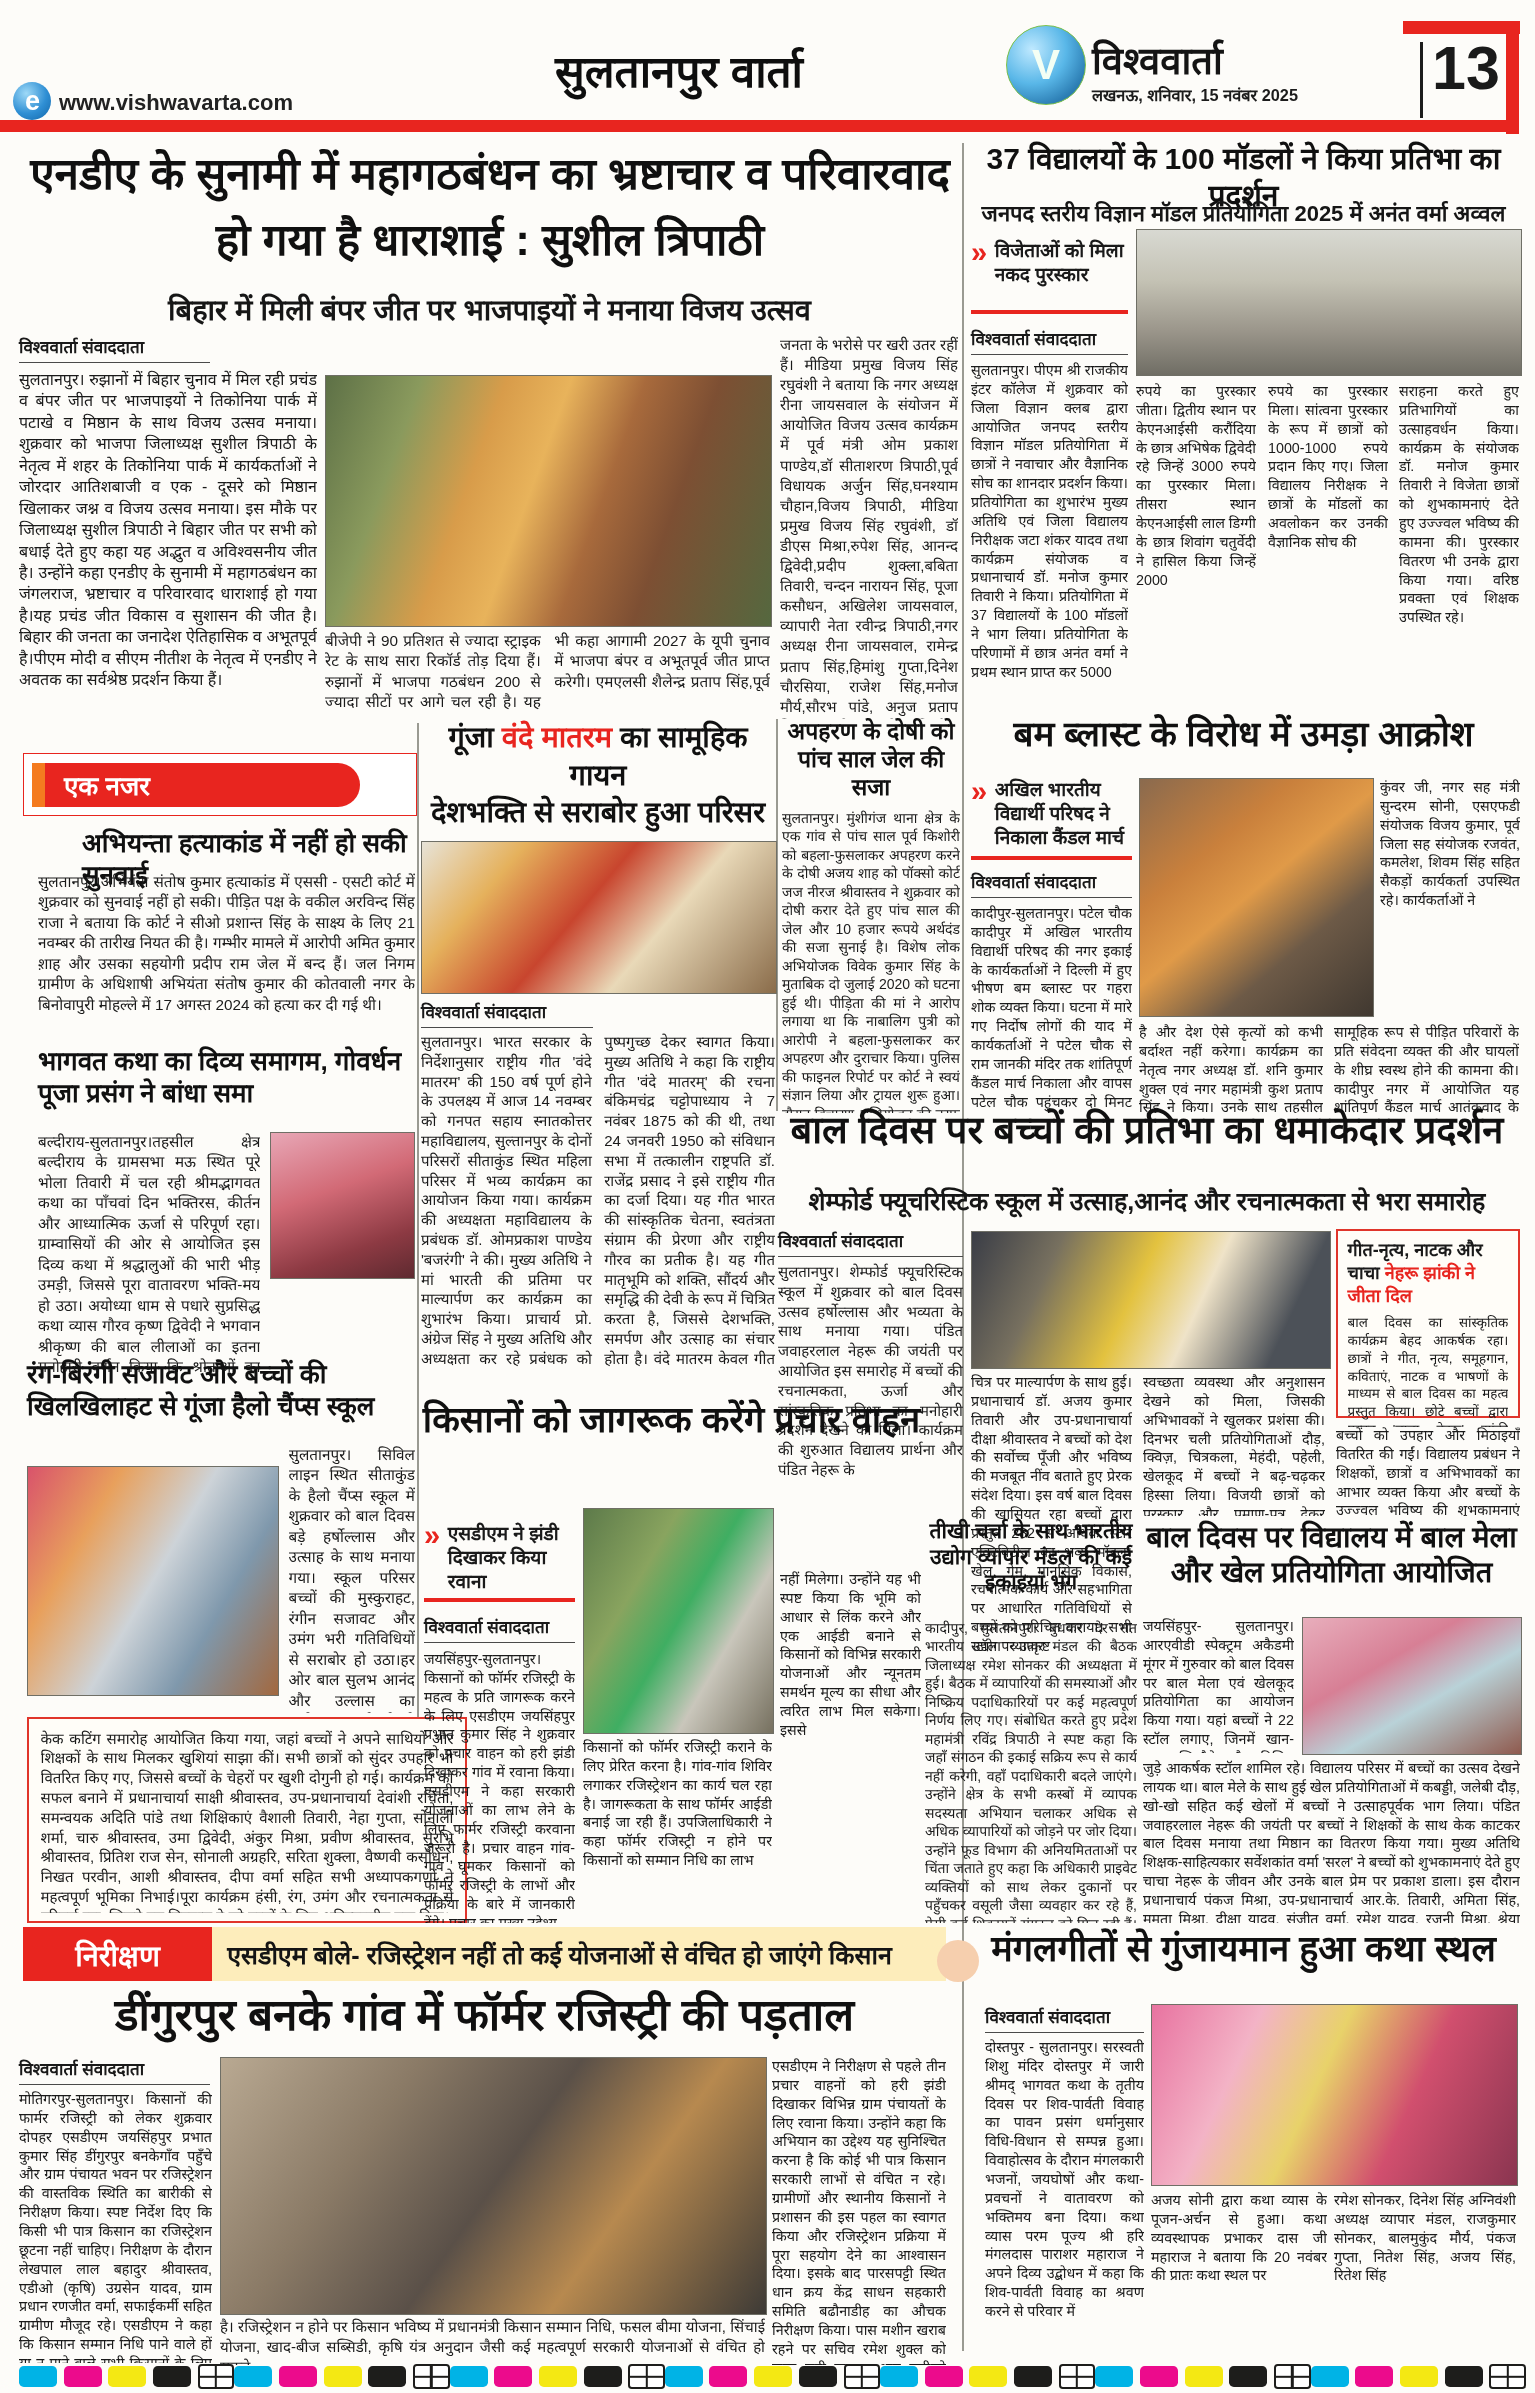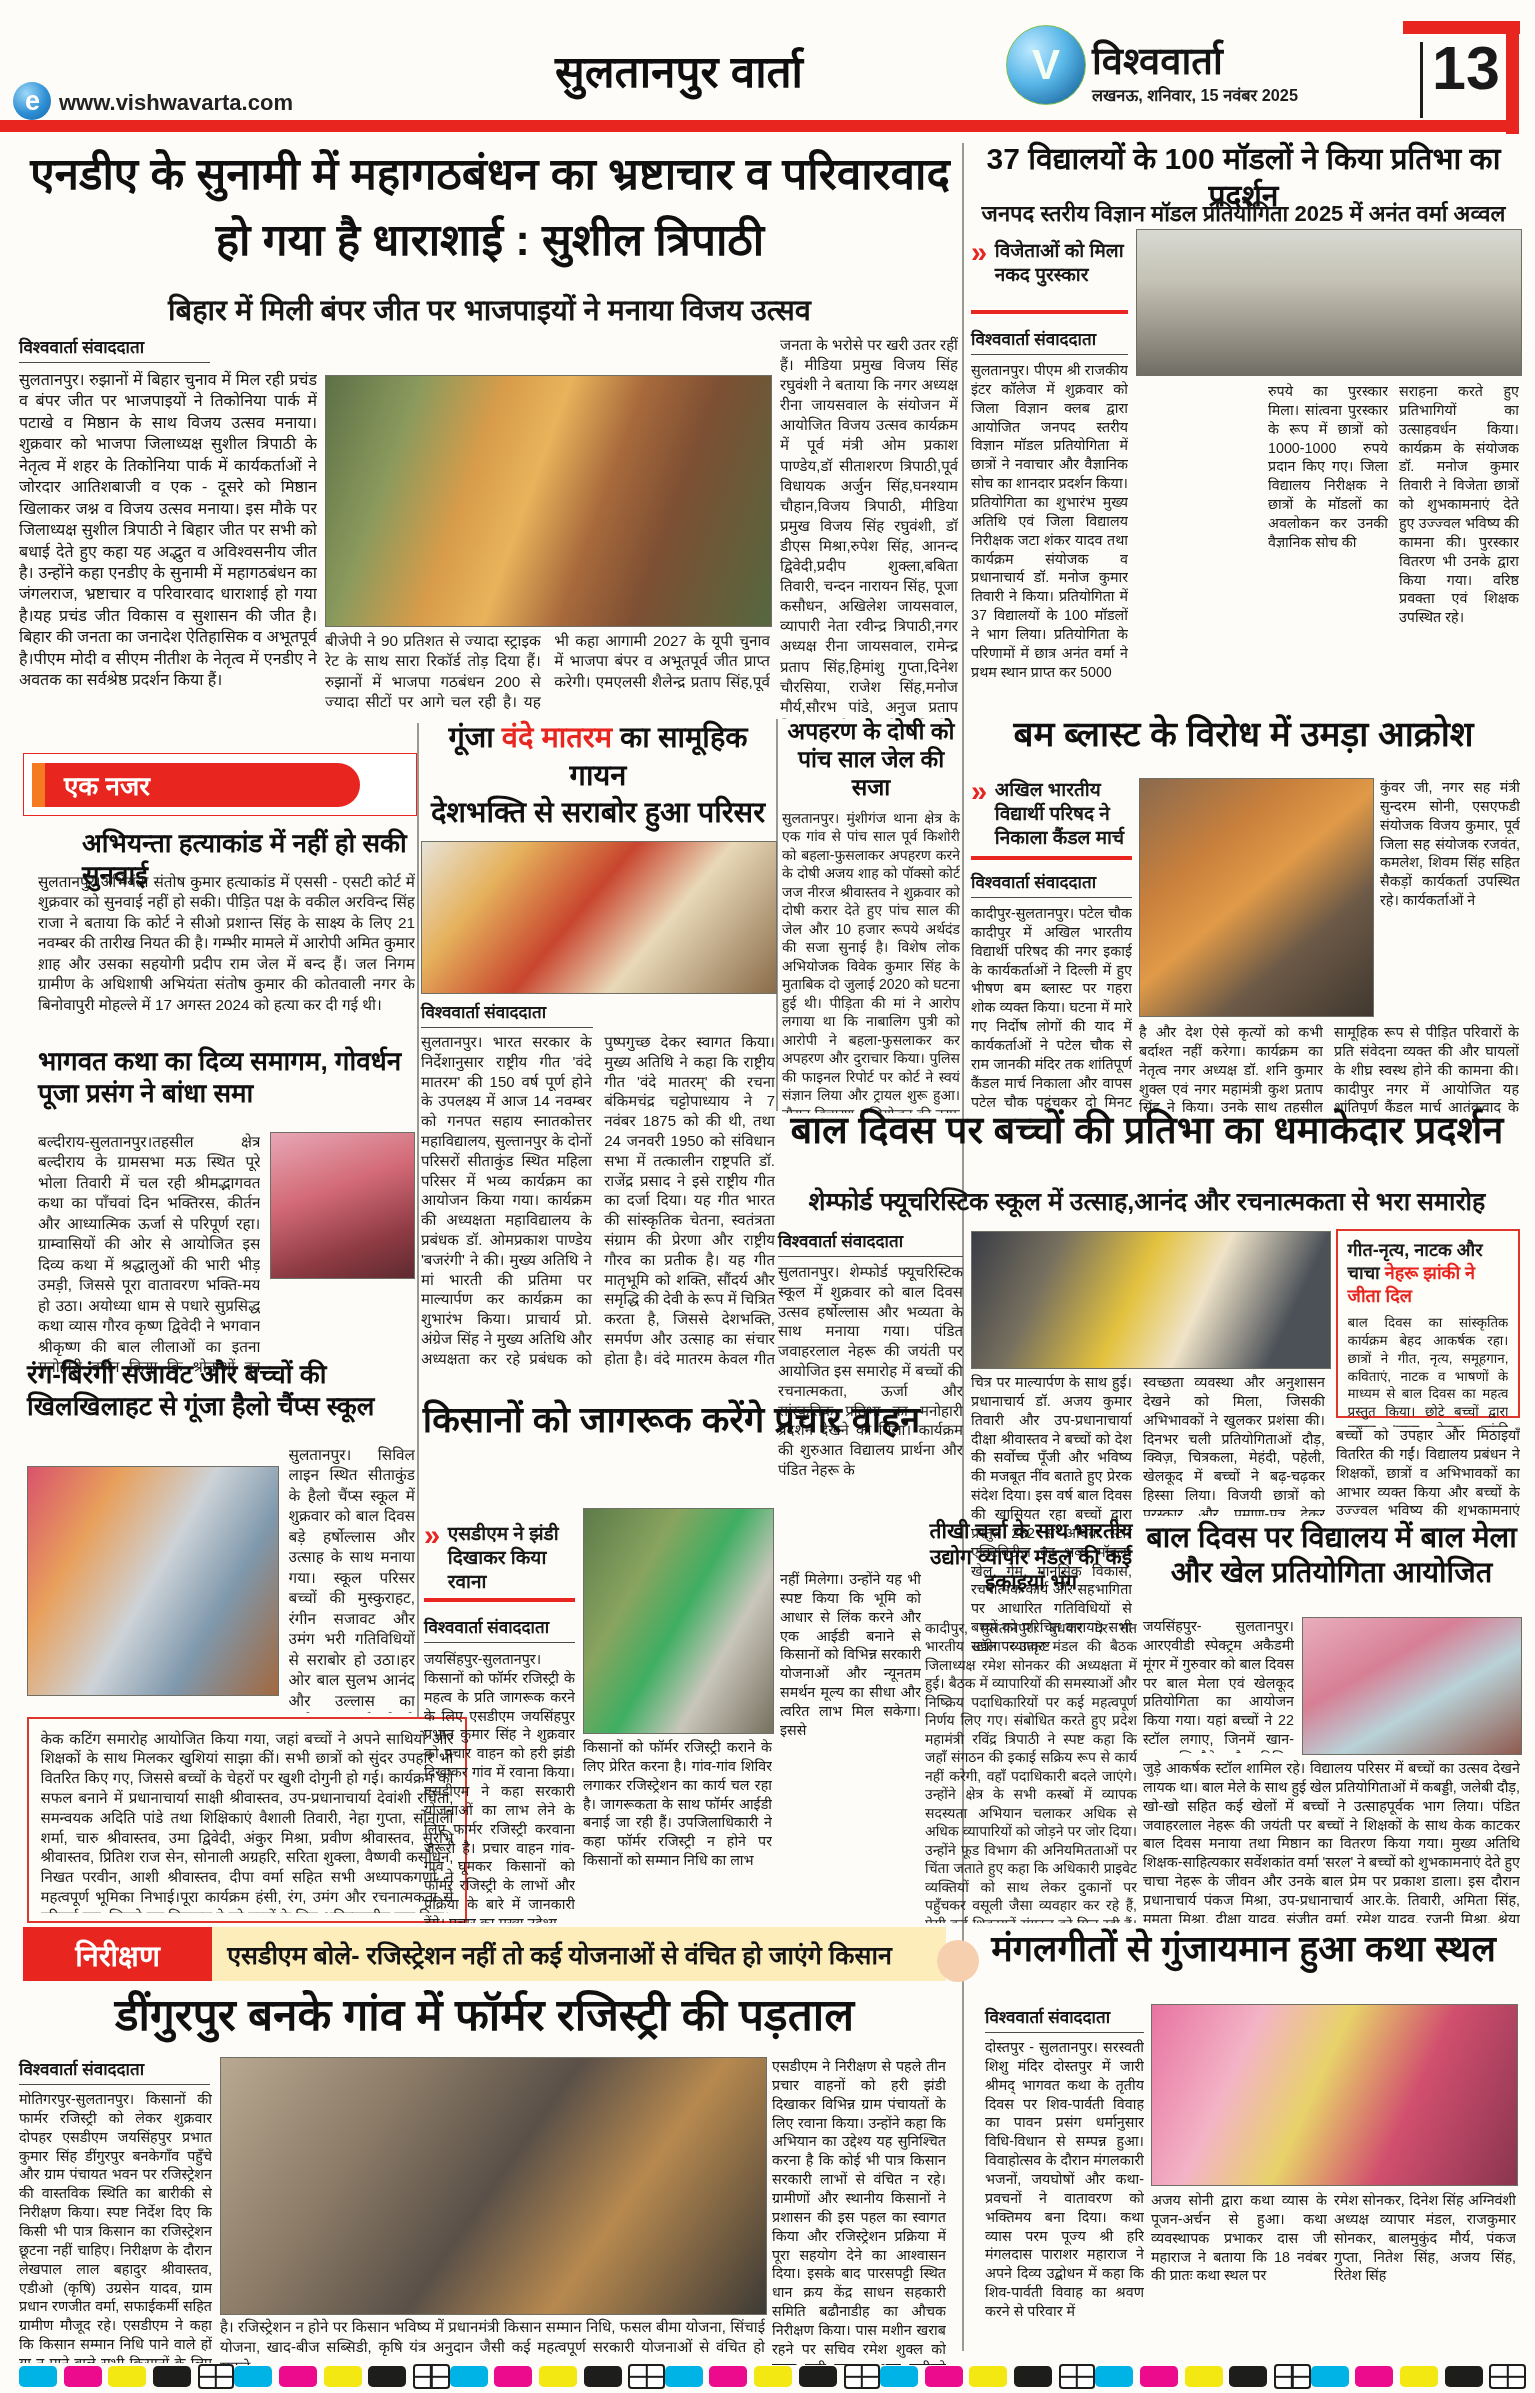--- a/index.html
+++ b/index.html
@@ -75,20 +75,21 @@
   <div class="abs hl" style="left:967px;top:141px;width:553px;font-size:30px;">37 विद्यालयों के 100 मॉडलों ने किया प्रतिभा का प्रदर्शन</div>
   <div class="abs sub" style="left:967px;top:197px;width:553px;font-size:22px;">जनपद स्तरीय विज्ञान मॉडल प्रतियोगिता 2025 में अनंत वर्मा अव्वल</div>
   <div class="abs kick" style="left:971px;top:239px;width:163px;">
     <span class="arr">»</span>
     <span class="ktx">विजेताओं को मिला नकद पुरस्कार</span>
   </div>
   <div class="abs kredline" style="left:971px;top:310px;width:157px;"></div>
   <div class="abs photo ph-models" style="left:1136px;top:229px;width:384px;height:145px;"></div>
   <div class="abs byline" style="left:971px;top:327px;width:157px;">विश्ववार्ता संवाददाता</div>
   <div class="abs body-s" style="left:971px;top:361px;width:157px;height:354px;">सुलतानपुर। पीएम श्री राजकीय इंटर कॉलेज में शुक्रवार को जिला विज्ञान क्लब द्वारा आयोजित जनपद स्तरीय विज्ञान मॉडल प्रतियोगिता में छात्रों ने नवाचार और वैज्ञानिक सोच का शानदार प्रदर्शन किया। प्रतियोगिता का शुभारंभ मुख्य अतिथि एवं जिला विद्यालय निरीक्षक जटा शंकर यादव तथा कार्यक्रम संयोजक व प्रधानाचार्य डॉ. मनोज कुमार तिवारी ने किया। प्रतियोगिता में 37 विद्यालयों के 100 मॉडलों ने भाग लिया। प्रतियोगिता के परिणामों में छात्र अनंत वर्मा ने प्रथम स्थान प्राप्त कर 5000</div>
+  <div class="abs body-s" style="left:1136px;top:382px;width:120px;height:333px;">रुपये का पुरस्कार जीता। द्वितीय स्थान पर केएनआईसी करौंदिया के छात्र अभिषेक द्विवेदी रहे जिन्हें 3000 रुपये का पुरस्कार मिला। तीसरा स्थान केएनआईसी लाल डिग्गी के छात्र शिवांग चतुर्वेदी ने हासिल किया जिन्हें 2000</div>
   <div class="abs body-s" style="left:1268px;top:382px;width:120px;height:333px;">रुपये का पुरस्कार मिला। सांत्वना पुरस्कार के रूप में छात्रों को 1000-1000 रुपये प्रदान किए गए। जिला विद्यालय निरीक्षक ने छात्रों के मॉडलों का अवलोकन कर उनकी वैज्ञानिक सोच की</div>
   <div class="abs body-s" style="left:1399px;top:382px;width:120px;height:333px;">सराहना करते हुए प्रतिभागियों का उत्साहवर्धन किया।कार्यक्रम के संयोजक डॉ. मनोज कुमार तिवारी ने विजेता छात्रों को शुभकामनाएं देते हुए उज्ज्वल भविष्य की कामना की। पुरस्कार वितरण भी उनके द्वारा किया गया। वरिष्ठ प्रवक्ता एवं शिक्षक उपस्थित रहे।</div>
 
   <div class="abs" style="left:23px;top:753px;width:392px;height:61px;border:1.9px solid #e8251f;background:#fff;display:flex;align-items:center;padding:0;">
     <div style="width:13.4px;height:44px;background:#f47b20;margin-left:7.6px;"></div>
     <div style="flex:0 0 auto;width:296px;height:44px;background:#e8251f;border-radius:0 25px 25px 0;display:flex;align-items:center;padding-left:19px;color:#fff;font-size:26px;font-weight:800;">एक नजर</div>
   </div>
 
   <div class="abs hl" style="left:38px;top:828px;width:377px;font-size:26px;text-align:left;margin-left:44px;">अभियन्ता हत्याकांड में नहीं हो सकी सुनवाई</div>
   <div class="abs body-txt" style="left:38px;top:872px;width:377px;height:170px;">सुलतानपुर।अभियंता संतोष कुमार हत्याकांड में एससी - एसटी कोर्ट में शुक्रवार को सुनवाई नहीं हो सकी। पीड़ित पक्ष के वकील अरविन्द सिंह राजा ने बताया कि कोर्ट ने सीओ प्रशान्त सिंह के साक्ष्य के लिए 21 नवम्बर की तारीख नियत की है। गम्भीर मामले में आरोपी अमित कुमार श़ाह और उसका सहयोगी प्रदीप राम जेल में बन्द हैं। जल निगम ग्रामीण के अधिशाषी अभियंता संतोष कुमार की कोतवाली नगर के बिनोवापुरी मोहल्ले में 17 अगस्त 2024 को हत्या कर दी गई थी।</div>
@@ -174,21 +175,21 @@
   <div class="abs body-s" style="left:19px;top:2090px;width:193px;height:273px;">मोतिगरपुर-सुलतानपुर। किसानों की फार्मर रजिस्ट्री को लेकर शुक्रवार दोपहर एसडीएम जयसिंहपुर प्रभात कुमार सिंह डींगुरपुर बनकेगाँव पहुँचे और ग्राम पंचायत भवन पर रजिस्ट्रेशन की वास्तविक स्थिति का बारीकी से निरीक्षण किया। स्पष्ट निर्देश दिए कि किसी भी पात्र किसान का रजिस्ट्रेशन छूटना नहीं चाहिए। निरीक्षण के दौरान लेखपाल लाल बहादुर श्रीवास्तव, एडीओ (कृषि) उग्रसेन यादव, ग्राम प्रधान रणजीत वर्मा, सफाईकर्मी सहित ग्रामीण मौजूद रहे। एसडीएम ने कहा कि किसान सम्मान निधि पाने वाले हों या न पाने वाले सभी किसानों के लिए फार्मर रजिस्ट्री अनिवार्य</div>
   <div class="abs photo ph-dingur" style="left:220px;top:2057px;width:545px;height:256px;"></div>
   <div class="abs body-txt" style="left:220px;top:2317px;width:545px;height:48px;font-size:15px;">है। रजिस्ट्रेशन न होने पर किसान भविष्य में प्रधानमंत्री किसान सम्मान निधि, फसल बीमा योजना, सिंचाई योजना, खाद-बीज सब्सिडी, कृषि यंत्र अनुदान जैसी कई महत्वपूर्ण सरकारी योजनाओं से वंचित हो सकते</div>
   <div class="abs body-s" style="left:772px;top:2057px;width:174px;height:308px;">एसडीएम ने निरीक्षण से पहले तीन प्रचार वाहनों को हरी झंडी दिखाकर विभिन्न ग्राम पंचायतों के लिए रवाना किया। उन्होंने कहा कि अभियान का उद्देश्य यह सुनिश्चित करना है कि कोई भी पात्र किसान सरकारी लाभों से वंचित न रहे। ग्रामीणों और स्थानीय किसानों ने प्रशासन की इस पहल का स्वागत किया और रजिस्ट्रेशन प्रक्रिया में पूरा सहयोग देने का आश्वासन दिया। इसके बाद पारसपट्टी स्थित धान क्रय केंद्र साधन सहकारी समिति बढौनाडीह का औचक निरीक्षण किया। पास मशीन खराब रहने पर सचिव रमेश शुक्ल को जल्द सही कराकर धान खरीदने को निर्देशित किया।</div>
 
   <div class="abs" style="left:937px;top:1940px;width:42px;height:42px;border-radius:50%;background:#f6cfae;"></div>
   <div class="abs hl" style="left:967px;top:1927px;width:553px;font-size:36px;text-align:center;">मंगलगीतों से गुंजायमान हुआ कथा स्थल</div>
   <div class="abs byline" style="left:985px;top:2005px;width:159px;">विश्ववार्ता संवाददाता</div>
   <div class="abs body-s" style="left:985px;top:2038px;width:159px;height:329px;">दोस्तपुर - सुलतानपुर। सरस्वती शिशु मंदिर दोस्तपुर में जारी श्रीमद् भागवत कथा के तृतीय दिवस पर शिव-पार्वती विवाह का पावन प्रसंग धर्मानुसार विधि-विधान से सम्पन्न हुआ। विवाहोत्सव के दौरान मंगलकारी भजनों, जयघोषों और कथा-प्रवचनों ने वातावरण को भक्तिमय बना दिया। कथा व्यास परम पूज्य श्री हरि मंगलदास पाराशर महाराज ने अपने दिव्य उद्बोधन में कहा कि शिव-पार्वती विवाह का श्रवण करने से परिवार में</div>
   <div class="abs photo ph-mangal" style="left:1151px;top:2004px;width:365px;height:180px;"></div>
-  <div class="abs body-s" style="left:1151px;top:2191px;width:176px;height:176px;">अजय सोनी द्वारा कथा व्यास के पूजन-अर्चन से हुआ। कथा व्यवस्थापक प्रभाकर दास जी महाराज ने बताया कि 18 नवंबर की प्रातः कथा स्थल पर</div>
+  <div class="abs body-s" style="left:1151px;top:2191px;width:176px;height:176px;">अजय सोनी द्वारा कथा व्यास के पूजन-अर्चन से हुआ। कथा व्यवस्थापक प्रभाकर दास जी महाराज ने बताया कि 20 नवंबर की प्रातः कथा स्थल पर</div>
   <div class="abs body-s" style="left:1334px;top:2191px;width:182px;height:176px;">रमेश सोनकर, दिनेश सिंह अग्निवंशी अध्यक्ष व्यापार मंडल, राजकुमार सोनकर, बालमुकुंद मौर्य, पंकज गुप्ता, नितेश सिंह, अजय सिंह, रितेश सिंह</div>
 
   <div class="abs regrow" style="left:19px;top:2365px;width:1497px;height:23px;">
     <div class="reggroup">
         <div class="sw c"></div>
         <div class="sw m"></div>
         <div class="sw y"></div>
         <div class="sw k"></div>
         <div class="regcross"></div>
       </div>

